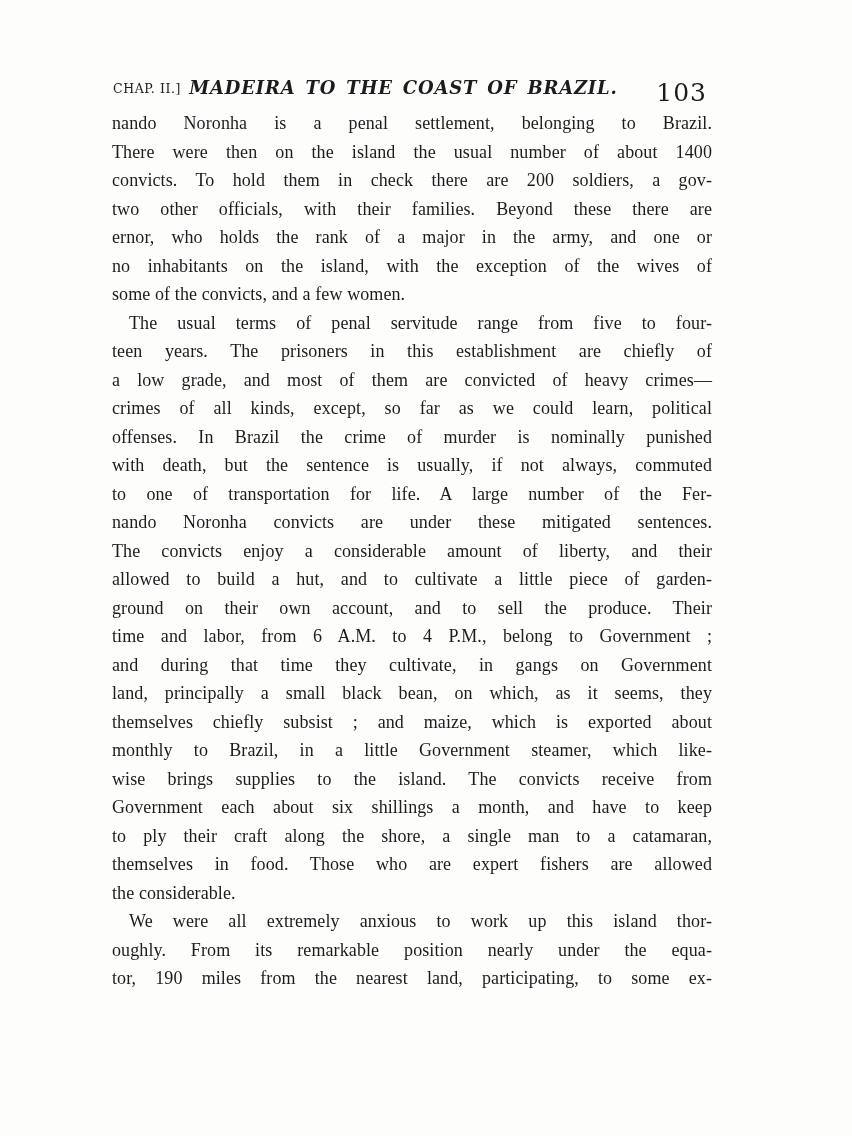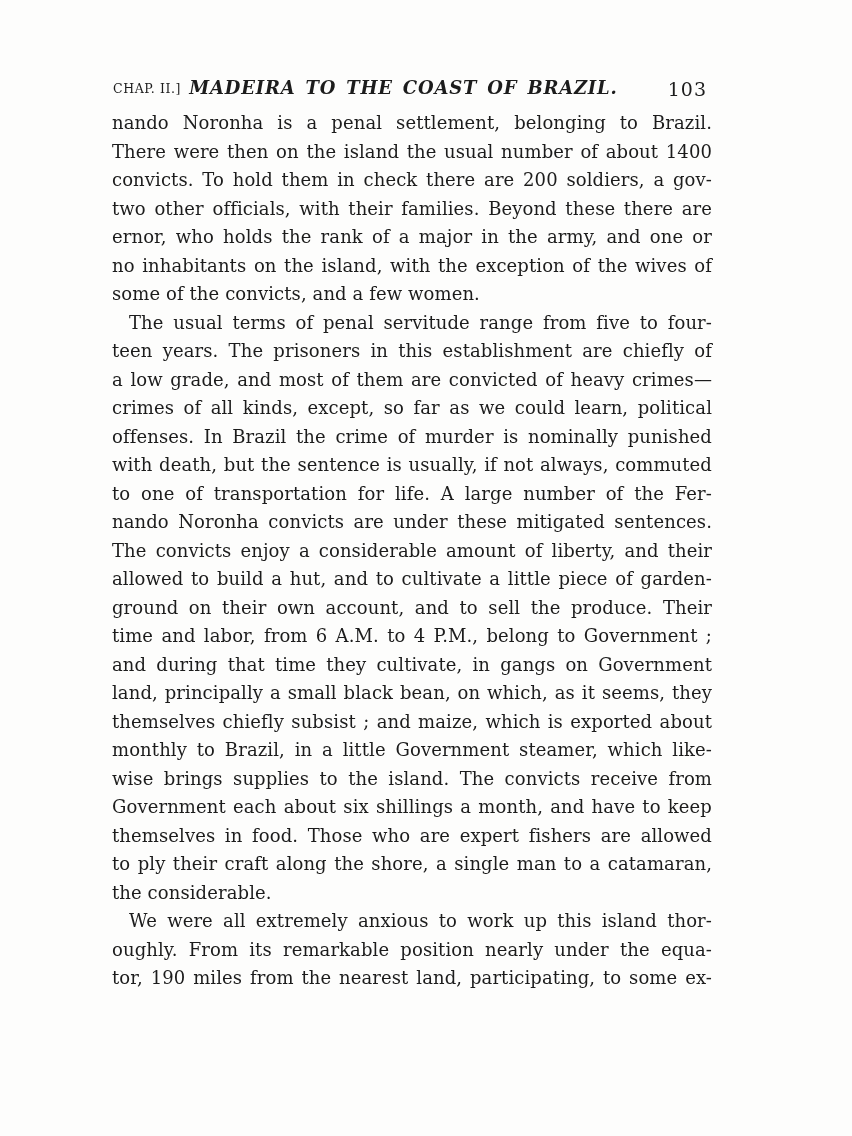--- a/index.html
+++ b/index.html
@@ -48,29 +48,30 @@
     font-weight: bold;
     font-size: 18px;
     letter-spacing: 0.8px;
     word-spacing: 3px;
     white-space: nowrap;
   }
   .page-number {
     position: absolute;
     right: 5px;
     top: 2px;
-    font-size: 19px;
+    font-size: 25px;
     letter-spacing: 1px;
   }
   .body-text {
     position: absolute;
     top: 109px;
     left: 0;
     width: 600px;
     font-size: 18px;
+    font-family: Liberation Serif, serif;
   }
   .line {
     line-height: 28.5px;
     height: 28.5px;
     letter-spacing: 0.1px;
     white-space: nowrap;
   }
   .line.just {
     white-space: normal;
     text-align: justify;
@@ -109,21 +110,21 @@
         <div class="line just">The convicts enjoy a considerable amount of liberty, and their</div>
         <div class="line just">allowed to build a hut, and to cultivate a little piece of garden-</div>
         <div class="line just">ground on their own account, and to sell the produce. Their</div>
         <div class="line just">time and labor, from 6 A.M. to 4 P.M., belong to Government ;</div>
         <div class="line just">and during that time they cultivate, in gangs on Government</div>
         <div class="line just">land, principally a small black bean, on which, as it seems, they</div>
         <div class="line just">themselves chiefly subsist ; and maize, which is exported about</div>
         <div class="line just">monthly to Brazil, in a little Government steamer, which like-</div>
         <div class="line just">wise brings supplies to the island. The convicts receive from</div>
         <div class="line just">Government each about six shillings a month, and have to keep</div>
+        <div class="line just">to ply their craft along the shore, a single man to a catamaran,</div>
         <div class="line just">themselves in food. Those who are expert fishers are allowed</div>
-        <div class="line just">to ply their craft along the shore, a single man to a catamaran,</div>
         <div class="line">the considerable.</div>
         <div class="line indent just">We were all extremely anxious to work up this island thor-</div>
         <div class="line just">oughly. From its remarkable position nearly under the equa-</div>
         <div class="line just">tor, 190 miles from the nearest land, participating, to some ex-</div>
       </div>
   </div>
 </div>
 
 </body></html>

